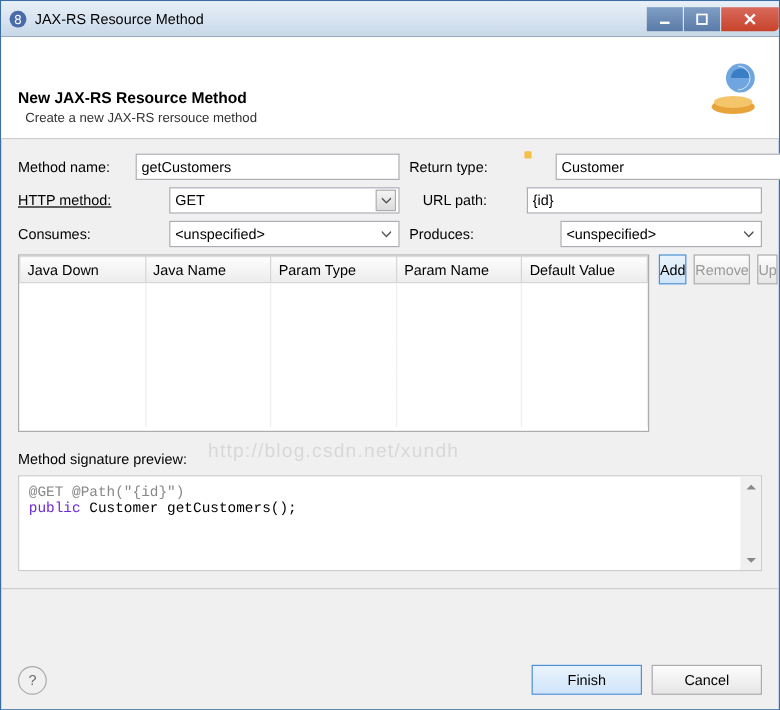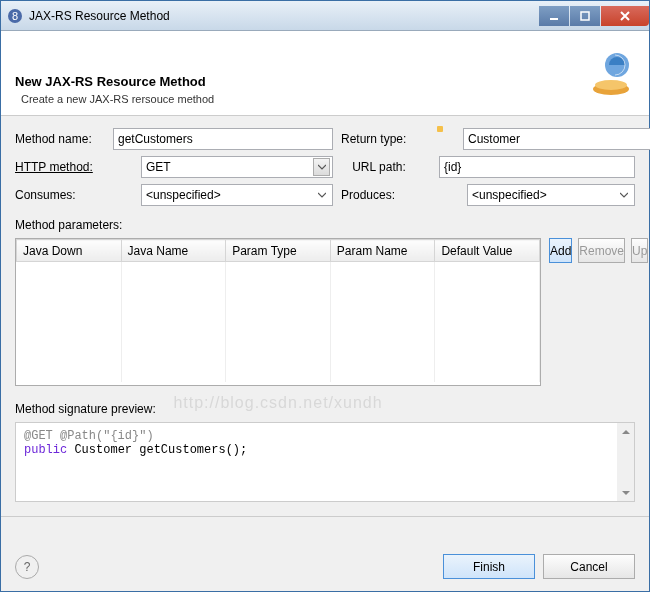--- a/index.html
+++ b/index.html
@@ -287,21 +287,20 @@
           <span>&lt;unspecified&gt;</span>
           <span class="select-arrow">
               <svg width="8" height="8">
                 <path d="M0 2 L4 6 L8 2" fill="none" stroke="#555" stroke-width="1.2"></path>
               </svg>
             </span>
         </div>
       </div>
     </div>
 
-    <div class="params-label">Method parameters:</div>
 
     <div class="params-area">
       <div class="table-wrap">
         <div class="watermark">http://blog.csdn.net/xundh</div>
         <table class="params">
           <thead>
               <tr>
             <th>Java Down</th>
             <th>Java Name</th>
             <th>Param Type</th>

